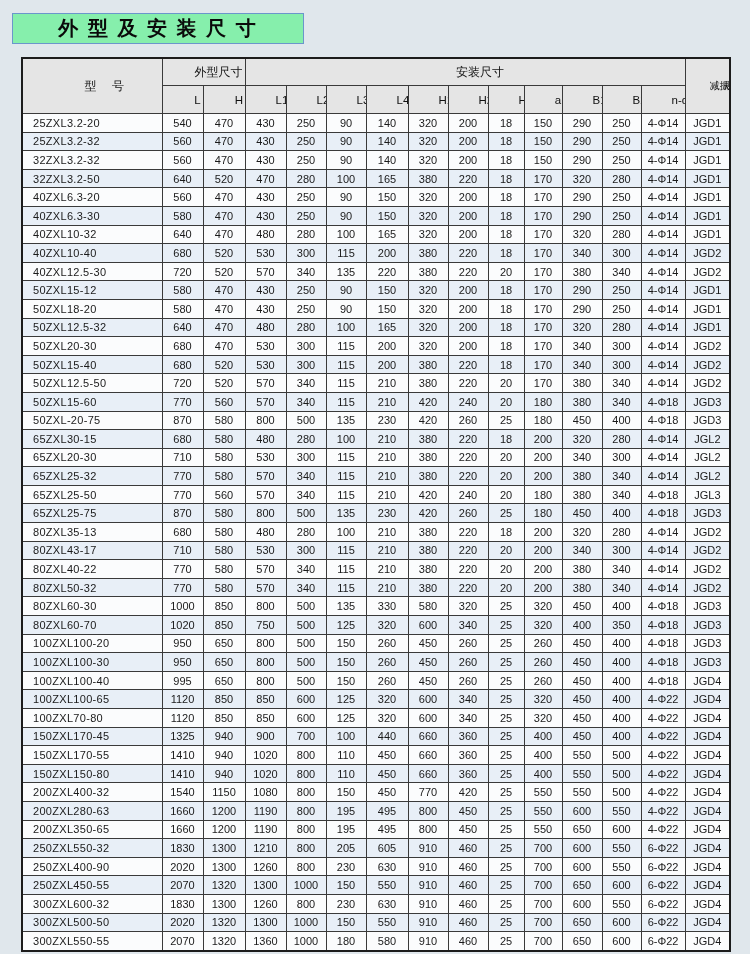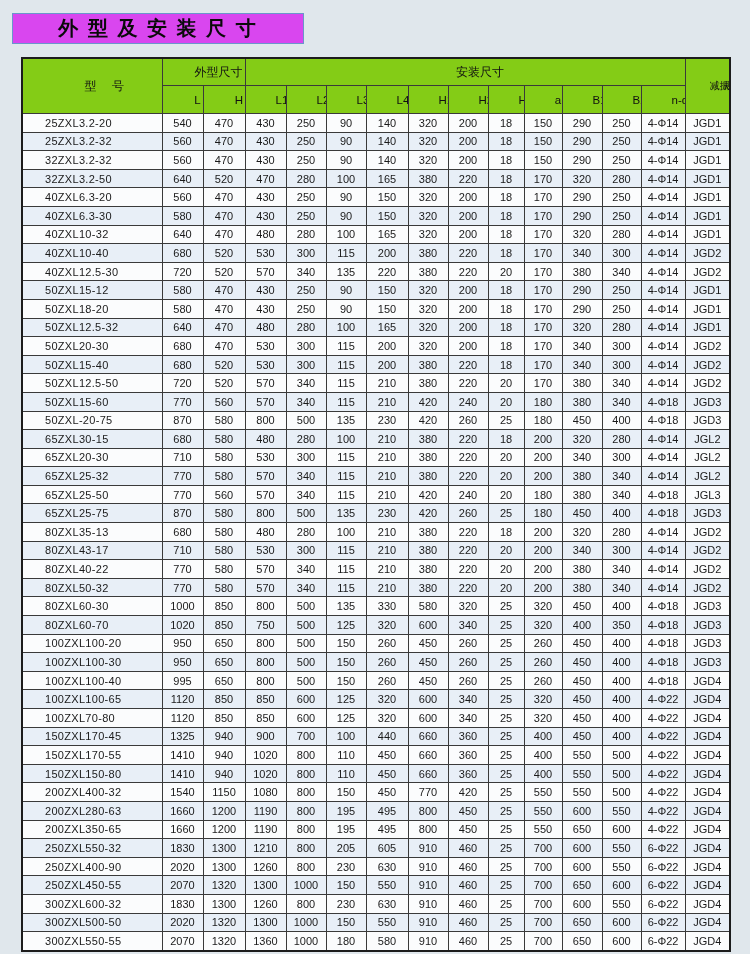--- a/index.html
+++ b/index.html
@@ -6,56 +6,56 @@
   body{
     width:750px;height:954px;
     background:#e0e7ec;
     font-family:"Liberation Sans",sans-serif;
     color:#1a1a1a;
     position:relative;
   }
   .title-bar{
     position:absolute;left:12px;top:13px;
     width:292px;height:31px;
-    background:#d946ef;
+    background:#86efac;
     display:flex;align-items:center;justify-content:center;
     font-size:20px;font-weight:bold;color:#0a0a0a;
     letter-spacing:2px;
     box-shadow:0 0 0 1px #6b96cb inset;
   }
   table.spec-table{
     position:absolute;left:21px;top:57px;
     width:708px;
     border-collapse:collapse;table-layout:fixed;
     border:2px solid #1c1c1c;
     background:#f9fbfd;
   }
   .spec-table th,.spec-table td{
     border:1px solid #3a3a3a;
     text-align:center;
     padding:0;
     overflow:hidden;white-space:nowrap;
   }
   .spec-table thead th{
-    background:#84cc16;
+    background:#e5e5e5;
     font-weight:normal;
     font-size:12px;
     color:#111;
     padding-left:30px;
   }
   .spec-table thead tr.h1 th{height:26px;}
   .spec-table thead tr.h2 th{height:27px;font-size:11.5px;}
   .spec-table tbody td{
     height:17.6px;
     font-size:11px;
     background:#fbfcfd;
   }
   .spec-table tbody tr.alt td{background:#e8eff7;}
   .spec-table tbody td.model{
-    text-align:left;padding-left:22px;
+    text-align:left;padding-left:10px;
     letter-spacing:0.3px;
   }
   th.model-head{letter-spacing:6px;margin-left:35px;}
   .vwrap{
     display:flex;justify-content:center;align-items:center;gap:3px;
     height:100%;
   }
   .vstack{
     width:11px;
     word-break:break-all;

